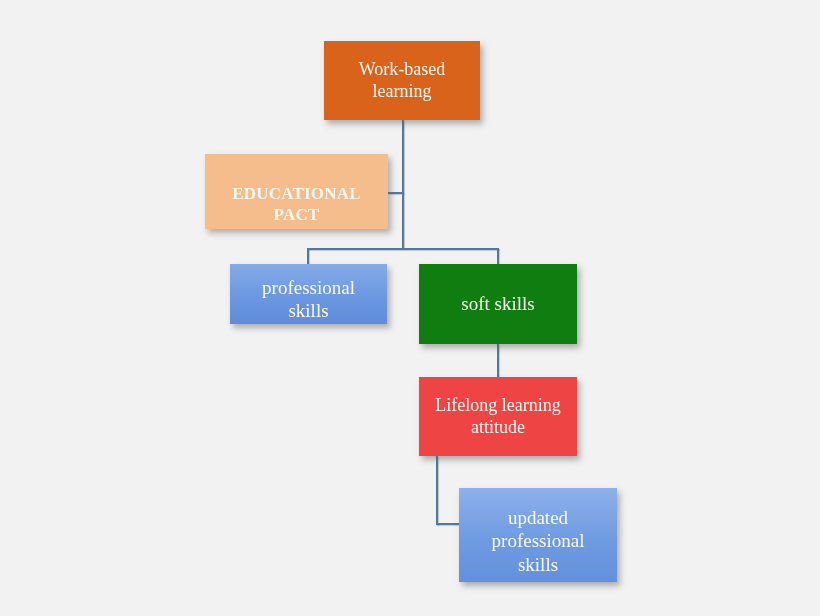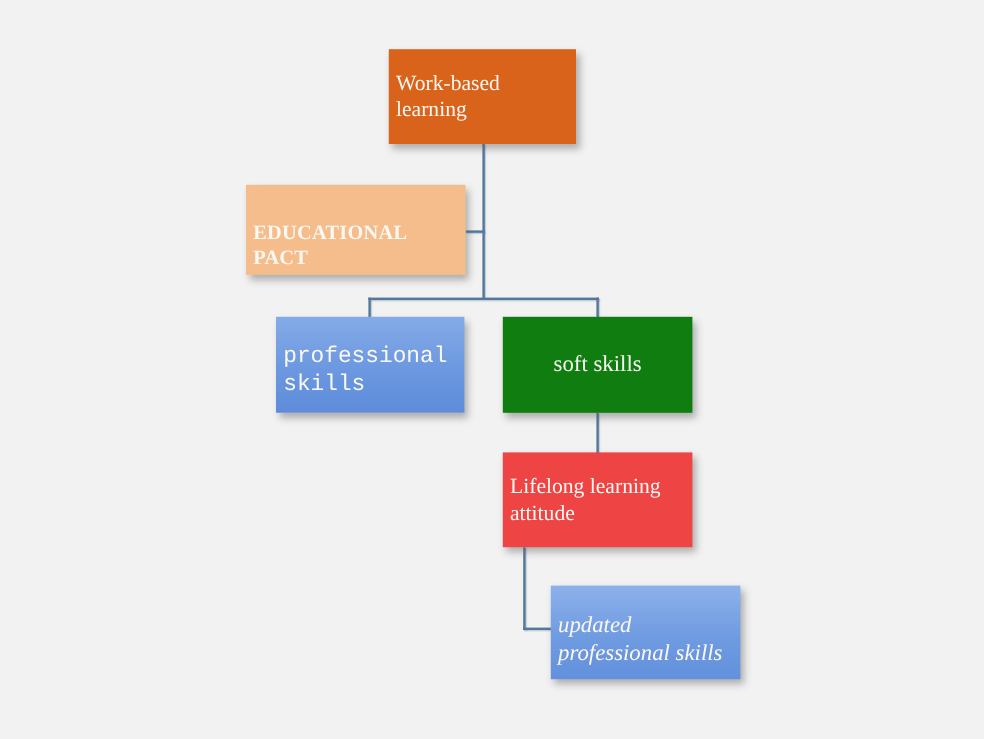--- a/index.html
+++ b/index.html
@@ -13,65 +13,63 @@
     height: 616px;
     background: #F2F2F3;
     overflow: hidden;
   }
   .node {
     position: absolute;
     display: flex;
     flex-direction: column;
     align-items: center;
     justify-content: center;
-    text-align: left;
+    text-align: center;
     color: #FBF8F3;
     box-shadow: 3px 4px 6px rgba(90, 90, 90, 0.45);
     line-height: 1.22;
     box-sizing: border-box;
-    padding: 4px 6px;
+    padding: 4px 16px;
   }
   .node-work-based {
     left: 324px; top: 41px; width: 156px; height: 79px;
     background: #D9631A;
     font-size: 18px;
   }
   .node-pact {
     left: 205px; top: 154px; width: 183px; height: 75px;
     background: #F5BD8C;
     font-size: 17px;
   }
   .node-pact .pact-title {
     font-weight: bold;
     letter-spacing: 0.2px;
     margin-top: 26px;
   }
   .node-prof-skills {
-    left: 230px; top: 264px; width: 157px; height: 80px;
+    left: 230px; top: 264px; width: 157px; height: 60px;
     background: linear-gradient(180deg, #85ABE8 0%, #6B98E0 55%, #5E8CDA 100%);
     font-size: 19px;
     padding-top: 14px;
-    font-family: Liberation Mono, monospace;
   }
   .node-soft-skills {
     left: 419px; top: 264px; width: 158px; height: 80px;
     background: #107D10;
     font-size: 19px;
   }
   .node-lifelong {
     left: 419px; top: 377px; width: 158px; height: 79px;
     background: #ef4444;
     font-size: 18px;
   }
   .node-updated {
-    left: 459px; top: 488px; width: 158px; height: 78px;
+    left: 459px; top: 488px; width: 158px; height: 94px;
     background: linear-gradient(180deg, #8DB1EB 0%, #6F9BE1 55%, #6390DC 100%);
     font-size: 19px;
     padding-top: 16px;
-    font-style: italic;
   }
   .connector {
     position: absolute;
     background: #54789B;
     box-shadow: 1px 1px 1px rgba(120, 140, 160, 0.4);
   }
   .c-v1     { left: 402px; top: 120px; width: 2px;   height: 129px; }
   .c-stub   { left: 388px; top: 192px; width: 16px;  height: 2px;   }
   .c-hbar   { left: 307px; top: 248px; width: 192px; height: 2px;   }
   .c-vleft  { left: 307px; top: 248px; width: 2px;   height: 17px;  }

